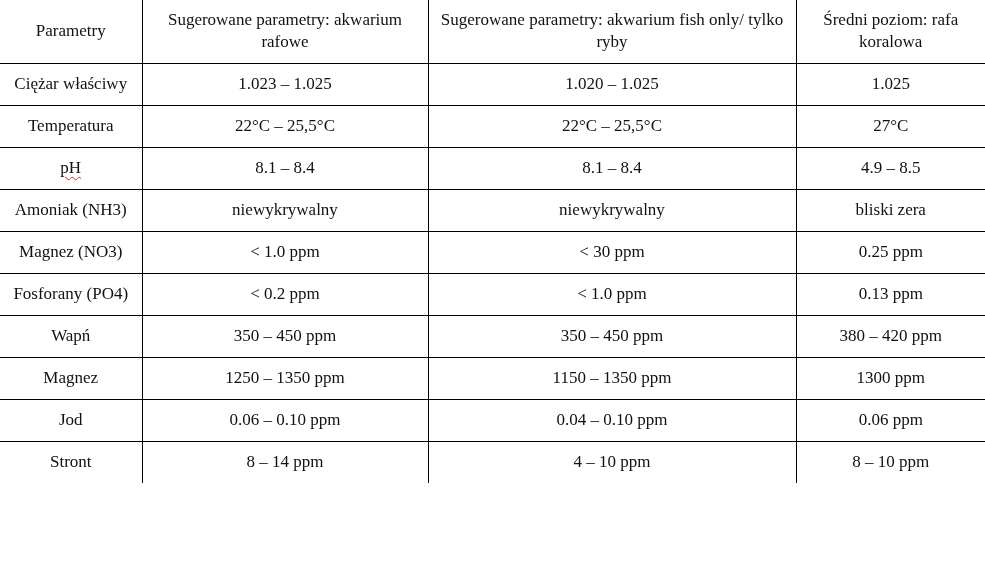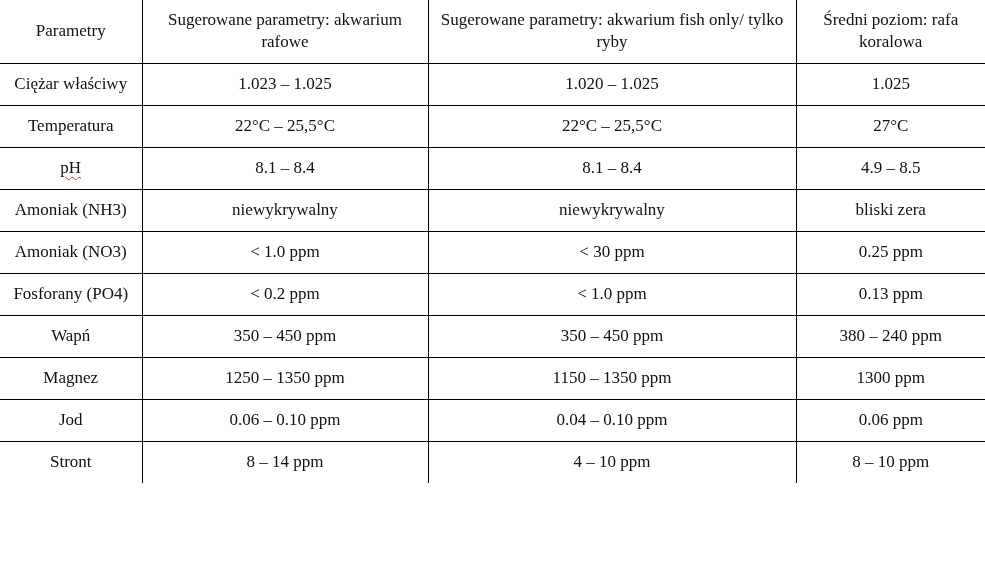--- a/index.html
+++ b/index.html
@@ -92,38 +92,38 @@
 
   <tr class="row">
     <td>Amoniak (NH3)</td>
     <td>niewykrywalny</td>
     <td>niewykrywalny</td>
     <td>bliski zera</td>
   </tr>
 
 
   <tr class="row">
-    <td>Amoniak (NO3)</td>
+    <td>Magnez (NO3)</td>
     <td>&lt; 1.0 ppm</td>
     <td>&lt; 30 ppm</td>
     <td>0.25 ppm</td>
   </tr>
 
   <tr class="row">
     <td>Fosforany (PO4)</td>
     <td>&lt; 0.2 ppm</td>
     <td>&lt; 1.0 ppm</td>
     <td>0.13 ppm</td>
   </tr>
 
   <tr class="row">
     <td>Wapń</td>
     <td>350 – 450 ppm</td>
     <td>350 – 450 ppm</td>
-    <td>380 – 240 ppm</td>
+    <td>380 – 420 ppm</td>
   </tr>
 
   <tr class="row">
     <td>Magnez</td>
     <td>1250 – 1350 ppm</td>
     <td>1150 – 1350 ppm</td>
     <td>1300 ppm</td>
   </tr>
 
   <tr class="row">

